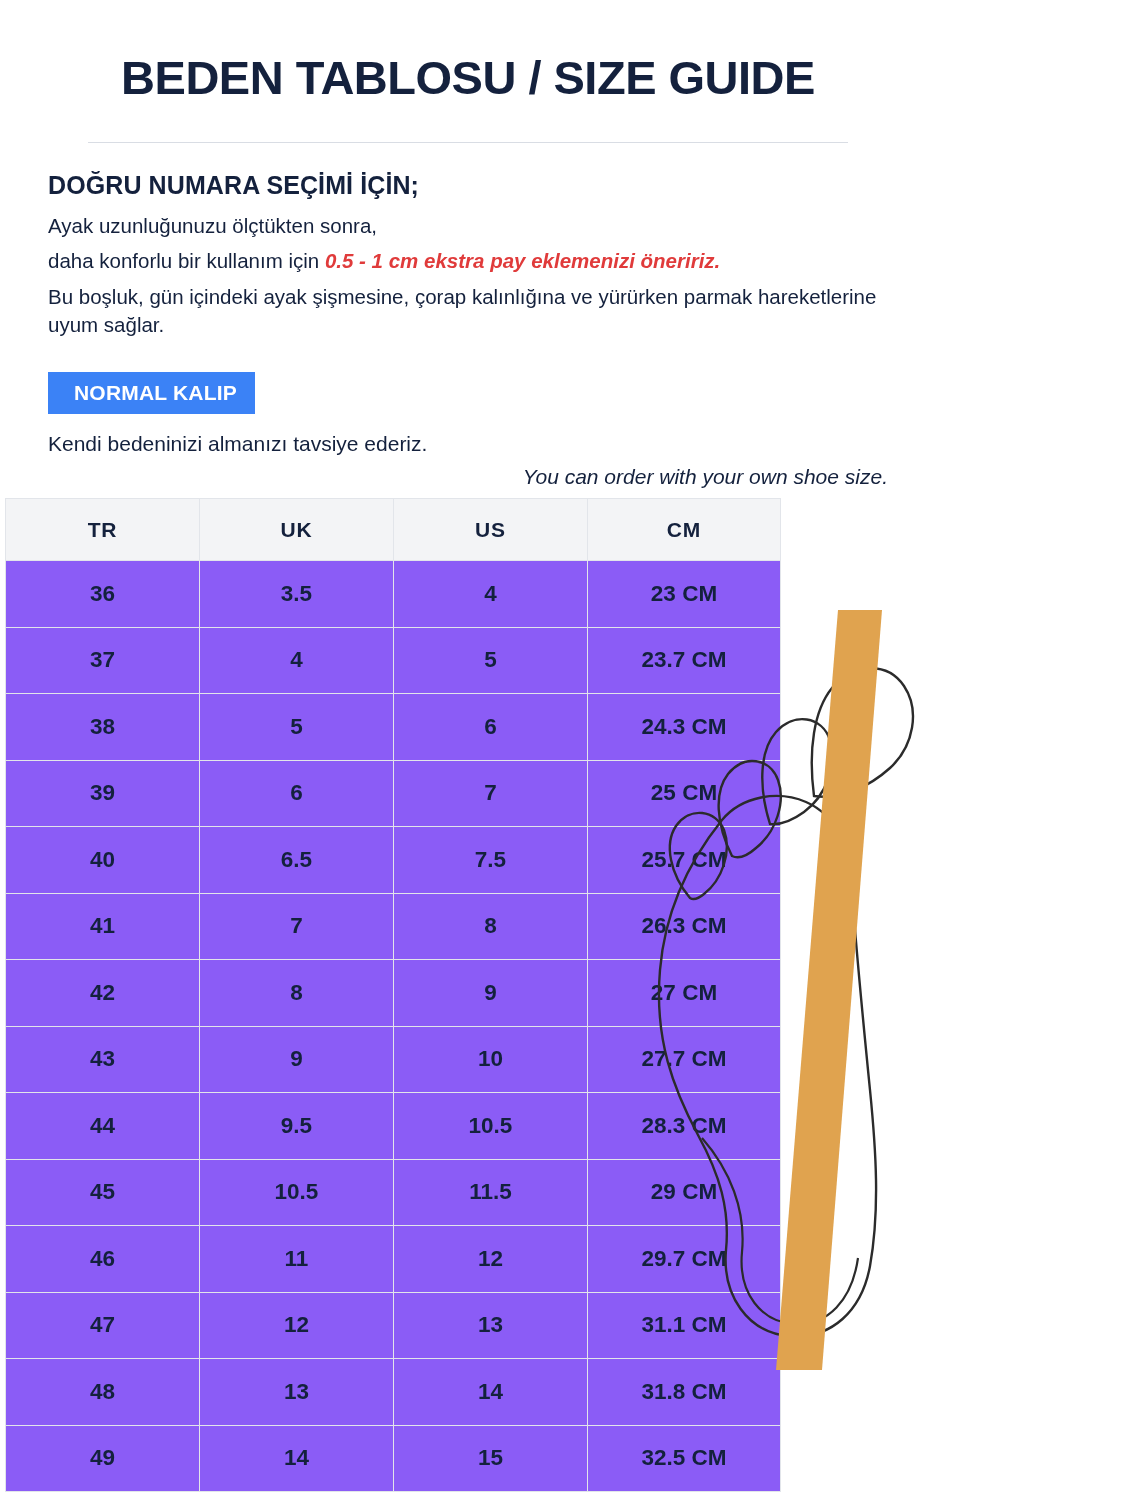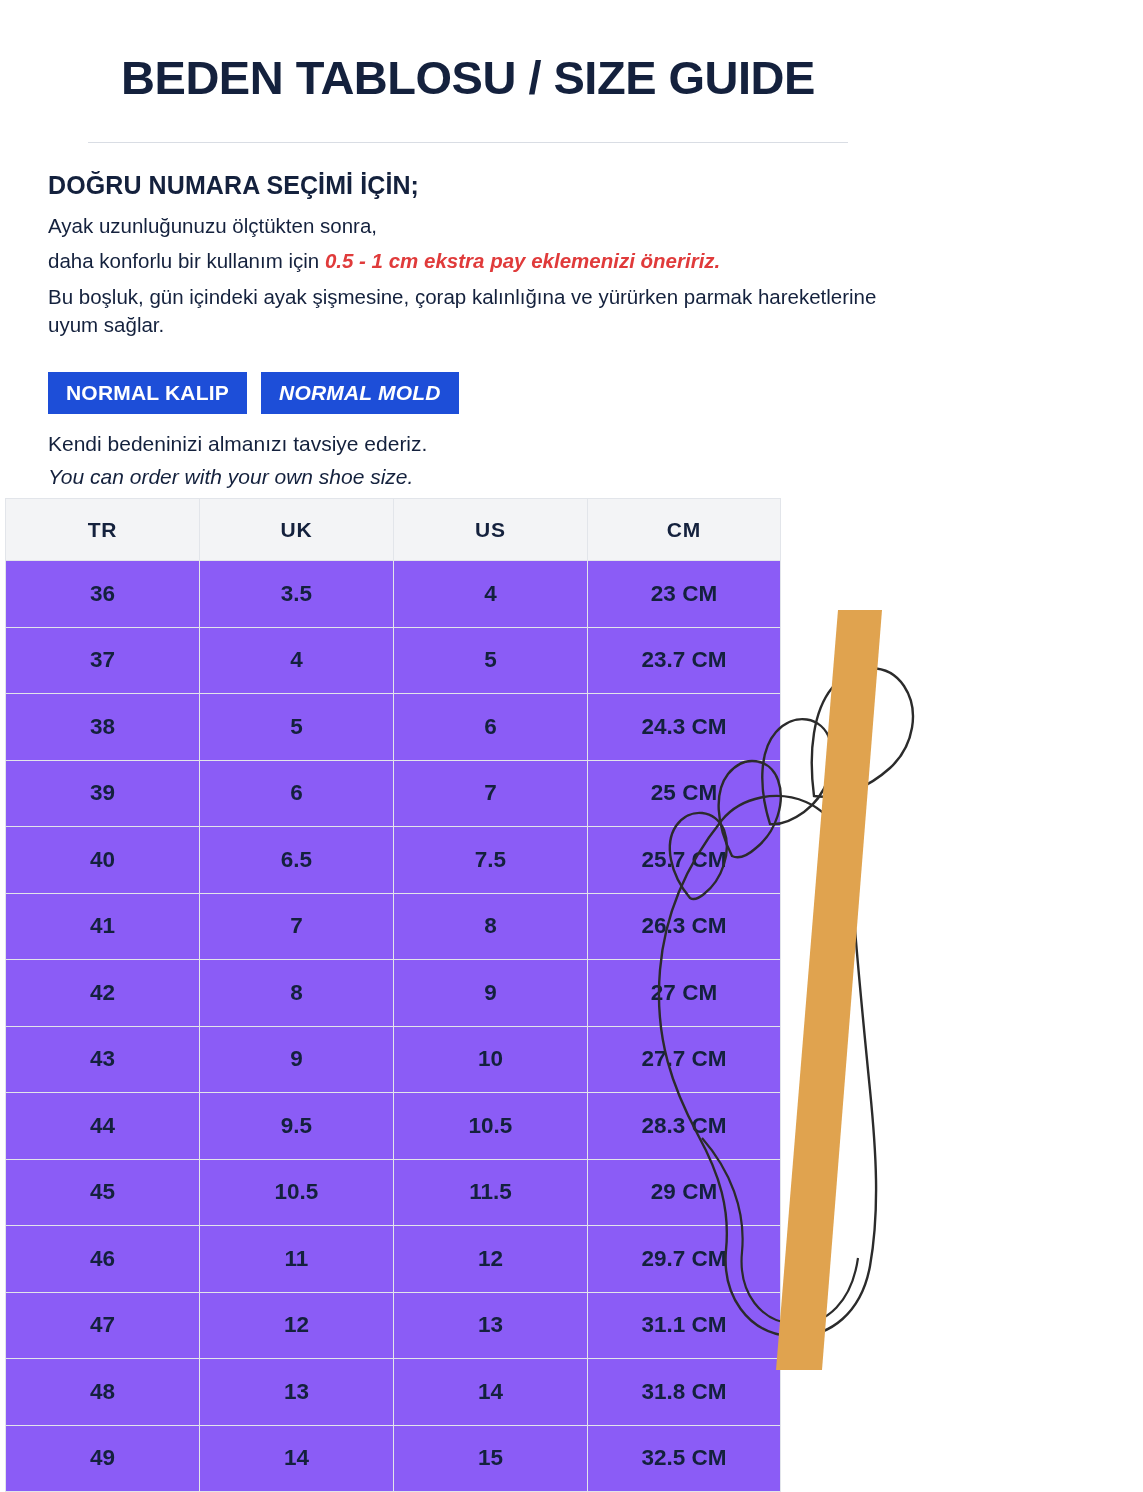--- a/index.html
+++ b/index.html
@@ -65,41 +65,41 @@
   }
 
   
   .badges {
     display: flex;
     gap: 14px;
     padding: 26px 48px 0 48px;
     align-items: center;
   }
   .badge {
-    background: #1d4ed8;
+    background: #3b82f6;
     color: #ffffff;
     font-size: 21px;
     font-weight: bold;
-    padding: 10px 18px 11px 18px;
+    padding: 10px 18px 11px 26px;
     letter-spacing: 0.2px;
     line-height: 1;
     display: inline-block;
   }
   .badge.italic { font-style: italic; }
 
   .badge-notes {
     padding: 16px 48px 0 48px;
   }
   .badge-notes p {
     margin: 0 0 4px 0;
     font-size: 21px;
     color: #14213d;
     line-height: 1.35;
   }
-  .badge-notes p.it { font-style: italic; }
+  .badge-notes p.it { font-style: italic; text-align: right; }
 
   
   .table-area {
     position: absolute;
     left: 5px;
     top: 498px;
     width: 775px;
   }
   table.size-table {
     border-collapse: collapse;
@@ -152,21 +152,20 @@
 
   <div class="intro">
     <div class="lead">DOĞRU NUMARA SEÇİMİ İÇİN;</div>
     <p>Ayak uzunluğunuzu ölçtükten sonra,</p>
     <p><span>daha konforlu bir kullanım için </span><span class="accent">0.5 - 1 cm ekstra pay eklemenizi öneririz.</span></p>
     <p>Bu boşluk, gün içindeki ayak şişmesine, çorap kalınlığına ve yürürken parmak hareketlerine uyum sağlar.</p>
   </div>
 
   <div class="badges">
     <span class="badge">NORMAL KALIP</span>
-    <span class="badge italic">NORMAL MOLD</span>
   </div>
 
   <div class="badge-notes">
     <p>Kendi bedeninizi almanızı tavsiye ederiz.</p>
     <p class="it">You can order with your own shoe size.</p>
   </div>
 
   <div class="table-area">
     <table class="size-table">
       <colgroup>

